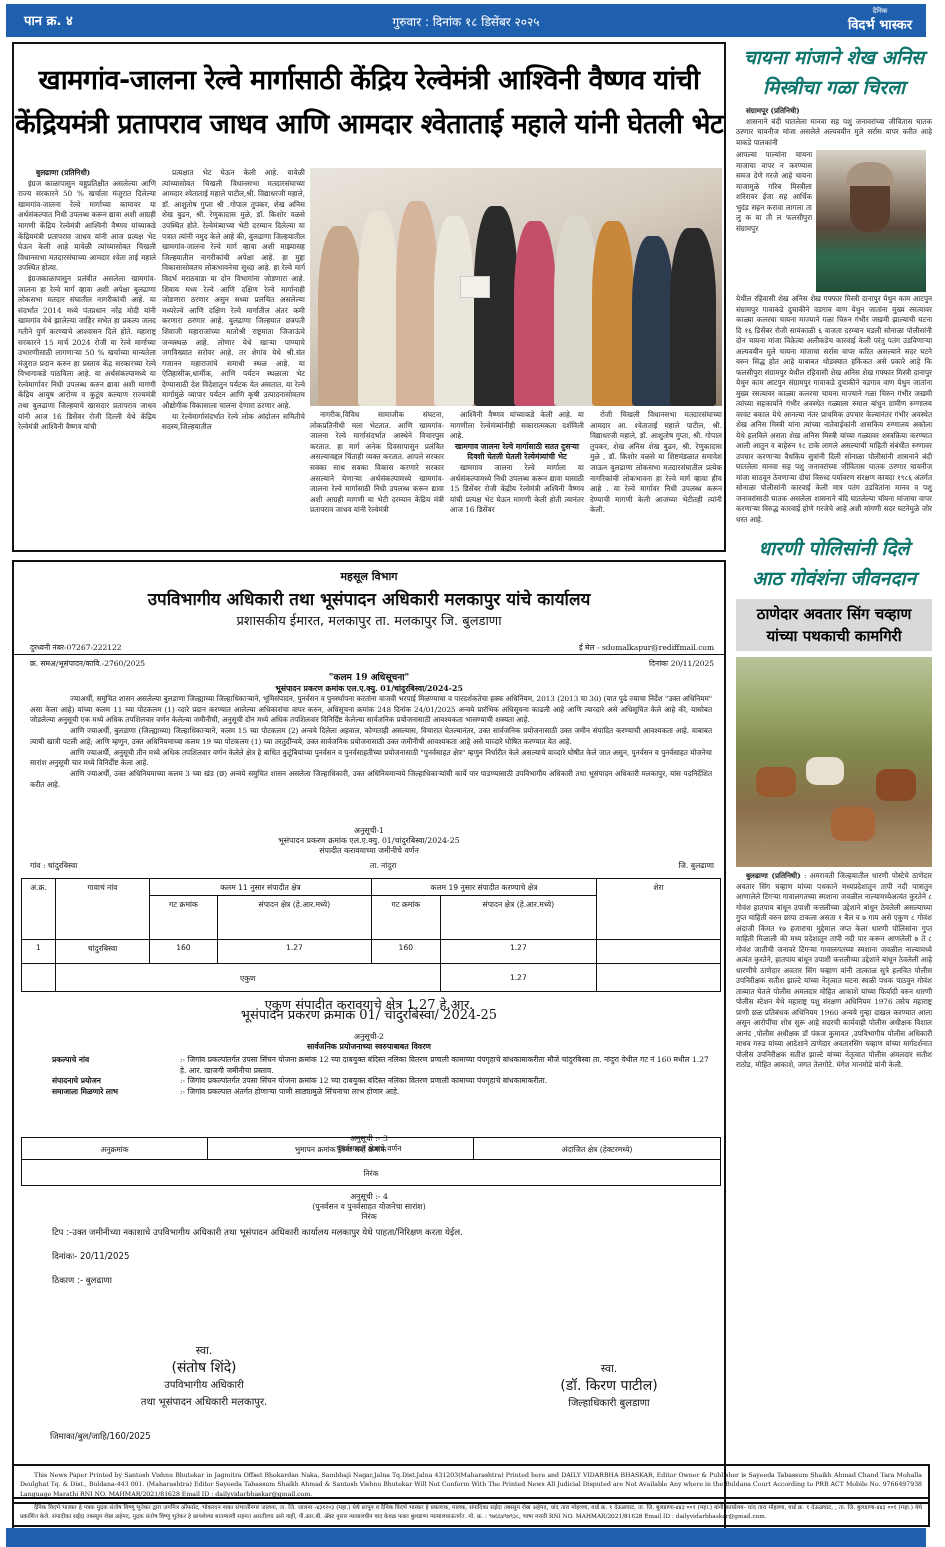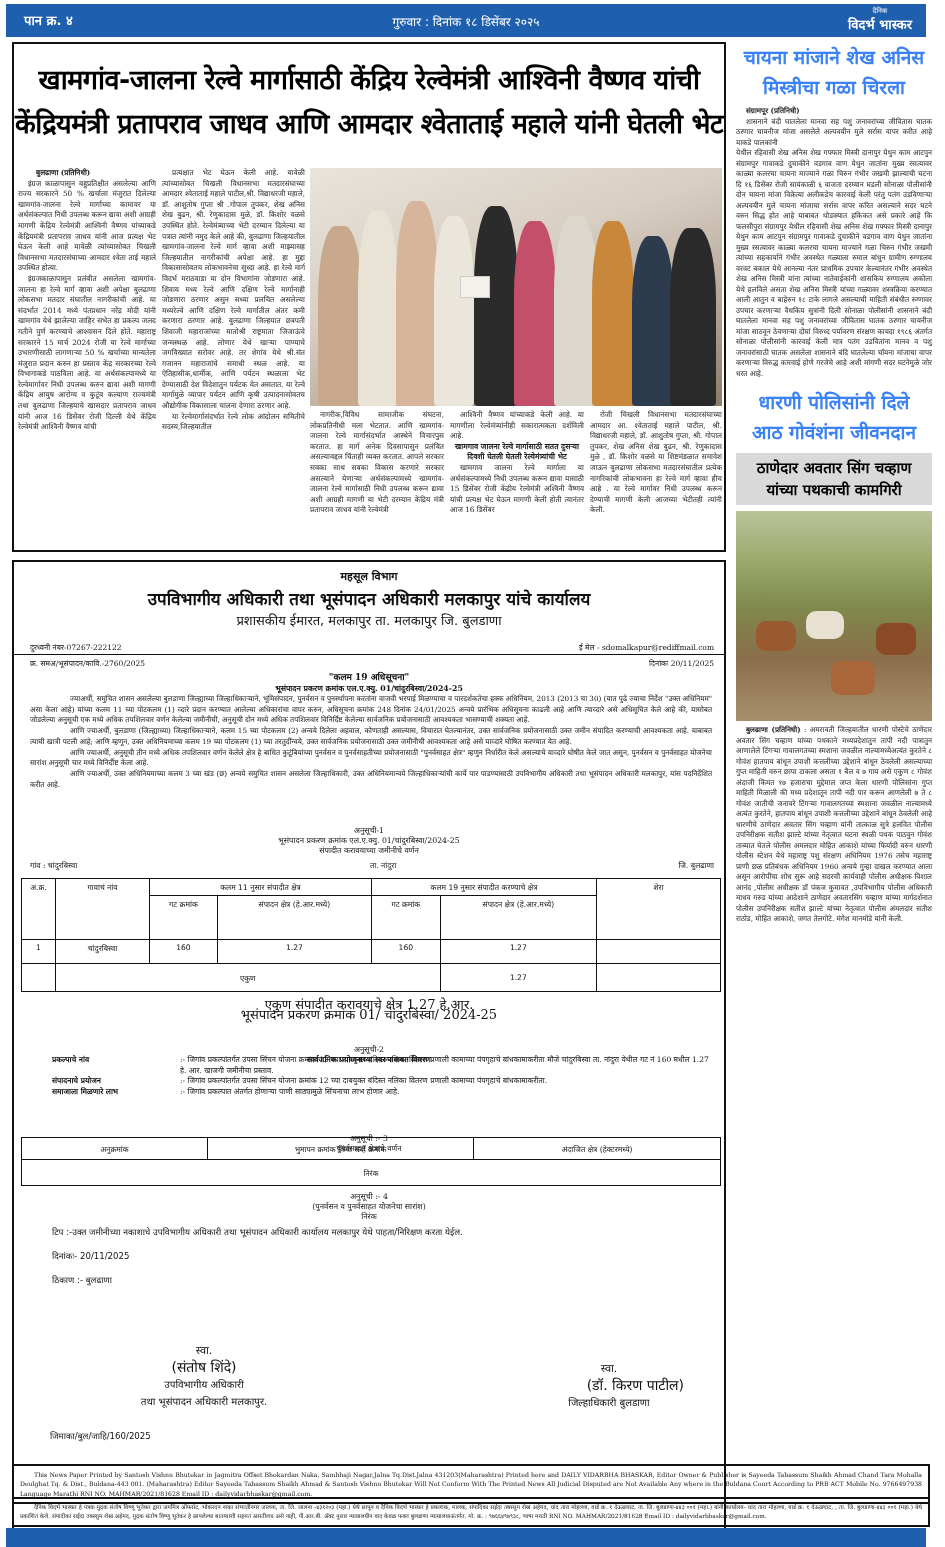--- a/index.html
+++ b/index.html
@@ -17,21 +17,21 @@
   .lead h1 { position: absolute; left: 0; right: 0; top: 14px; text-align: center; font-family: "DejaVu Sans", sans-serif; font-weight: bold; font-size: 27px; line-height: 44px; letter-spacing: -0.5px; color: #000; }
   .col { position: absolute; font-family: "DejaVu Serif", serif; font-size: 7.3px; line-height: 10.6px; text-align: justify; color: #222; overflow: hidden; }
   .col p { text-indent: 10px; }
   .col .dateline { font-weight: bold; text-indent: 18px; }
   .col .subhead { text-align: center; font-weight: bold; font-size: 7.6px; text-indent: 0; }
   .photo { position: absolute; background: linear-gradient(160deg, #e9e4dc 0%, #d8cfc3 40%, #b7a99a 70%, #8b7a68 100%); overflow: hidden; }
   .photo .person { position: absolute; bottom: 0; border-radius: 40% 40% 4px 4px; }
   .photo .paper { position: absolute; background: #f4f1ea; border: 1px solid #ccc; }
 
   .sidebar { position: absolute; left: 736px; top: 42px; width: 196px; height: 1420px; }
-  .sidebar h2 { text-align: center; font-weight: bold; font-size: 19px; line-height: 30px; color: #3b82f6; }
+  .sidebar h2 { text-align: center; font-weight: bold; font-size: 19px; line-height: 30px; color: #0f766e; font-style: italic; }
   .sidebar .scol { font-family: "DejaVu Serif", serif; font-size: 7.2px; line-height: 10.5px; text-align: justify; color: #222; }
   .sidebar .scol p { text-indent: 10px; }
   .sidebar .dl { font-weight: bold; }
   .greybox { background: #d9d9d9; text-align: center; font-weight: bold; font-size: 15px; line-height: 22px; padding: 4px 0; margin: 6px 0; color: #000; }
 
   .notice { position: absolute; left: 12px; top: 560px; width: 714px; height: 1024px; border: 2px solid #111; font-family: "DejaVu Serif", serif; color: #111; }
   .notice .hdr1 { position: absolute; left: 0; right: 0; top: 6px; text-align: center; font-size: 11px; font-weight: bold; }
   .notice .hdr2 { position: absolute; left: 0; right: 0; top: 25px; text-align: center; font-size: 17px; font-weight: bold; font-family: "DejaVu Sans", sans-serif; }
   .notice .hdr3 { position: absolute; left: 0; right: 0; top: 49px; text-align: center; font-size: 13px; font-family: "DejaVu Sans", sans-serif; }
   .notice .meta { position: absolute; left: 16px; right: 10px; font-size: 7.5px; }
@@ -109,20 +109,27 @@
 
 <div class="sidebar">
   <div>
     <h2>
       <span>चायना मांजाने शेख अनिस</span><br>
       <span>मिस्त्रीचा गळा चिरला</span>
     </h2>
     <div class="scol" style="margin-top:4px;">
       <p class="dl">संग्रामपूर (प्रतिनिधी)</p>
       <p>शासनाने बंदी घातलेला मानवा सह पशु जनावरांच्या जीवितास घातक ठरणार चायनीज मांजा असलेले अल्पवयीन मुले सर्रास वापर करीत आहे याकडे पालकांनी</p>
+      <div style="display:flex; gap:4px; margin:2px 0;">
+        <p style="width:76px; text-indent:0;">आपल्या पाल्यांना चायना माजाचा वापर न करण्यास समज देणे गरजे आहे चायना माजामुळे गरिब मिस्त्रीला शरिरावर ईजा सह आर्थिक भुदंड सहन करावा लागला ता लु क या ती ल फलसीपुरा संग्रामपुर</p>
+        <div style="width:110px; height:142px; background:linear-gradient(180deg,#d8d2c8 0%,#9a8a78 30%,#5a4a3c 55%,#2f6b4e 75%,#234f3a 100%); position:relative;">
+          <div style="position:absolute; left:30px; top:12px; width:48px; height:28px; background:#a99480; border-radius:20px 20px 4px 4px;"></div>
+          <div style="position:absolute; left:34px; top:36px; width:40px; height:46px; background:#5b3f2e; border-radius:0 0 18px 18px;"></div>
+        </div>
+      </div>
       <p style="text-indent:0;">येथील रहिवासी शेख अनिस शेख गफ्फार मिस्त्री दानापुर येथुन काम आटपुन संग्रामपुर गावाकडे दुचाकीने वडगाव वाण येथुन जातांना मुख्य रसत्यावर काळ्या कलरचा चायना माज्याने गळा चिरुन गंभीर जखमी झाल्याची घटना दि १६ डिसेंबर रोजी सायंकाळी ६ वाजता दरम्यान घडली सोनाळा पोलीसांनी दोन चायना मांजा विक्रेत्या अलीकडेच कारवाई केली परंतु पतंग उडविणाऱ्या अल्पवयीन मुले चायना मांजाचा सर्रास वापर करित असल्याने सदर घटने वरुन सिद्ध होत आहे याबाबत थोडक्यात हकिकत असे प्रकारे आहे कि फलसीपुरा संग्रामपुर येथील रहिवासी शेख अनिस शेख गफ्फार मिस्त्री दानापुर येथुन काम आटपुन संग्रामपुर गावाकडे दुचाकीने वडगाव वाण येथुन जातांना मुख्य रसत्यावर काळ्या कलरचा चायना माज्याने गळा चिरुन गंभीर जखमी त्यांच्या सहकार्याने गंभीर अवस्थेत गळ्याला रुमाल बांधुन ग्रामीण रुग्णालय वरवट बकाल येथे आनल्या नंतर प्राथमिक उपचार केल्यानंतर गंभीर अवस्थेत शेख अनिस मिस्त्री यांना त्यांच्या नातेवाईकांनी शासकिय रुग्णालय अकोला येथे हलविले असता शेख अनिस मिस्त्री यांच्या गळ्यावर शस्त्रक्रिया करण्यात आली आतुन व बाहेरुन १८ टाके लागले असल्याची माहिती संबंधीत रुग्णावर उपचार करणाऱ्या वैधकिय सुत्रांनी दिली सोनाळा पोलीसांनी शासनाने बंदी घातलेला मानवा सह पशु जनावरांच्या जीवितास घातक ठरणार चायनीज मांजा साठवून ठेवणाऱ्या दोघां विरुध्द पर्यावरण संरक्षण कायदा १९८६ अंतर्गत सोनाळा पोलीसांनी कारवाई केली मात्र पतंग उडवितांना मानव व पशु जनावरांसाठी घातक असलेला शासनाने बंदि घातलेल्या चॉयना मांजाचा वापर करणाऱ्या विरुद्ध कारवाई होणे गरजेचे आहे अशी मांगणी सदर घटनेमुळे जोर धरत आहे.</p>
     </div>
   </div>
 
   <div style="margin-top:8px;">
     <h2>
       <span>धारणी पोलिसांनी दिले</span><br>
       <span>आठ गोवंशंना जीवनदान</span>
     </h2>
     <div class="greybox">
@@ -207,21 +214,21 @@
       <td></td>
     </tr>
   </tbody>
     </table>
 
   <div class="center" style="top:438px; font-size:13px; line-height:10px;">
     <div>एकुण संपादीत करावयाचे क्षेत्र 1.27 हे.आर.</div>
     <div>भूसंपादन प्रकरण क्रमांक 01/ चांदुरबिस्वा/ 2024-25</div>
   </div>
 
-  <div class="center" style="top:483px; font-size:7.8px; line-height:10px;">
+  <div class="center" style="top:470px; font-size:7.8px; line-height:10px;">
     <div>अनुसूची-2</div>
     <div style="font-weight:bold;">सार्वजनिक प्रयोजनाच्या स्वरुपाबाबत विवरण</div>
   </div>
   <div class="kv" style="top:493px;">
     <div class="row">
         <span class="k">प्रकल्पाचे नांव</span>
         <span class="v">:- जिगांव प्रकल्पांतर्गत उपसा सिंचन योजना क्रमांक 12 च्या दाबयुक्त बंदिस्त नलिका वितरण प्रणाली कामाच्या पंपगृहाचे बांधकामाकरीता मौजे चांदुरबिस्वा ता. नांदुरा येथील गट नं 160 मधील 1.27 हे. आर. खाजगी जमीनीचा प्रस्ताव.</span>
       </div>
     <div class="row">
         <span class="k">संपादनाचे प्रयोजन</span>
@@ -262,21 +269,21 @@
 
 
   <div class="sig" style="left:80px; top:780px; width:220px;">
     <div style="font-size:11px;">स्वा.</div>
     <div style="font-size:14px;">(संतोष शिंदे)</div>
     <div style="font-size:10px; line-height:17px;">उपविभागीय अधिकारी</div>
     <div style="font-size:10px; line-height:17px;">तथा भूसंपादन अधिकारी मलकापुर.</div>
   </div>
   <div class="sig" style="left:520px; top:798px; width:150px;">
     <div style="font-size:11px;">स्वा.</div>
-    <div style="font-size:14px;text-align:right;">(डॉ. किरण पाटील)</div>
+    <div style="font-size:14px;">(डॉ. किरण पाटील)</div>
     <div style="font-size:10px; line-height:17px;">जिल्हाधिकारी बुलडाणा</div>
   </div>
 
   <div style="position:absolute; left:36px; top:868px; font-size:8.6px; font-family:'DejaVu Sans', sans-serif;">जिमाका/बुल/जाहि/160/2025</div>
 </div>
 
 <div class="imprint" style="top:1464px;">This News Paper Printed by Santosh Vishnu Bhutekar in Jagmitra Offset Bhokardan Naka, Sambhaji Nagar,Jalna Tq.Dist.Jalna 431203(Maharashtra) Printed here and DAILY VIDARBHA BHASKAR, Editor Owner &amp; Publisher is Sayeeda Tabassum Shaikh Ahmad Chand Tara Mohalla Deulghat Tq. &amp; Dist., Buldana-443 001. (Maharashtra) Editor Sayeeda Tabassum Shaikh Ahmad &amp; Santosh Vishnu Bhutekar Will Not Conform With The Printed News All Judicial Disputed are Not Available Any where in the Buldana Court According to PRB ACT Mobile No. 9766497938 Language Marathi RNI NO. MAHMAR/2021/81628 Email ID : dailyvidarbhaskar@gmail.com.</div>
 <div class="imprint" style="top:1497px; font-size:5.8px; line-height:8.8px;">दैनिक विदर्भ भास्कर हे पत्रक मुद्रक संतोष विष्णू भुतेकर द्वारा जगमित्र ऑफसेट, भोकरदन नाका संभाजीनगर जालना, ता. जि. जालना -४३१२०३ (महा.) येथे छापून व दैनिक विदर्भ भास्कर हे प्रकाशक, मालक, संपादिका सईदा तबस्सुम शेख अहेमद, चांद तारा मोहल्ला, वार्ड क्र. १ देऊळघाट, ता. जि. बुलडाणा-४४३ ००१ (महा.) यांनी कार्यालय- चांद तारा मोहल्ला, वार्ड क्र. १ देऊळघाट, , ता. जि. बुलडाणा-४४३ ००१ (महा.) येथे प्रकाशित केले. संपादीका सईदा तबस्सुम शेख अहेमद, मुद्रक संतोष विष्णु भुतेकर हे छापलेल्या बातम्याशी सहमत असतीलच असे नाही, पी.आर.बी. ॲक्ट नुसार न्यायालयीन वाद केवळ फक्त बुलडाणा न्यायालयाअंतर्गत. मो. क्र. : ९७६६४९७९३८, भाषा मराठी RNI NO. MAHMAR/2021/81628 Email ID : dailyvidarbhaskar@gmail.com.</div>
 
 <div class="bottombar"></div>

